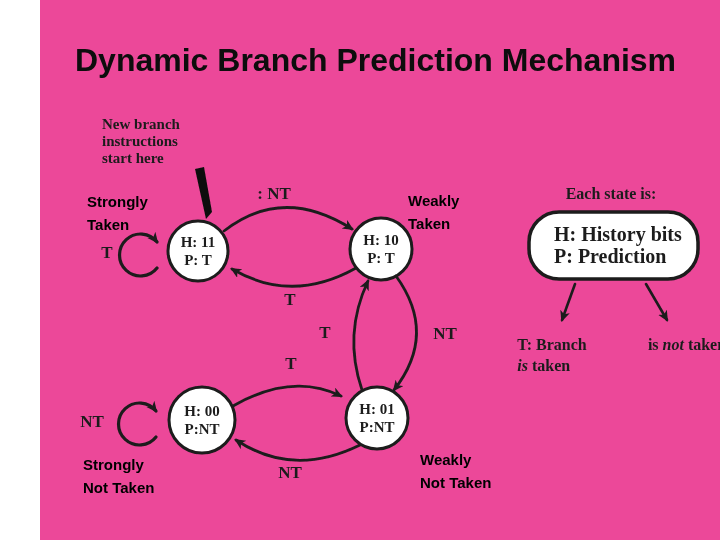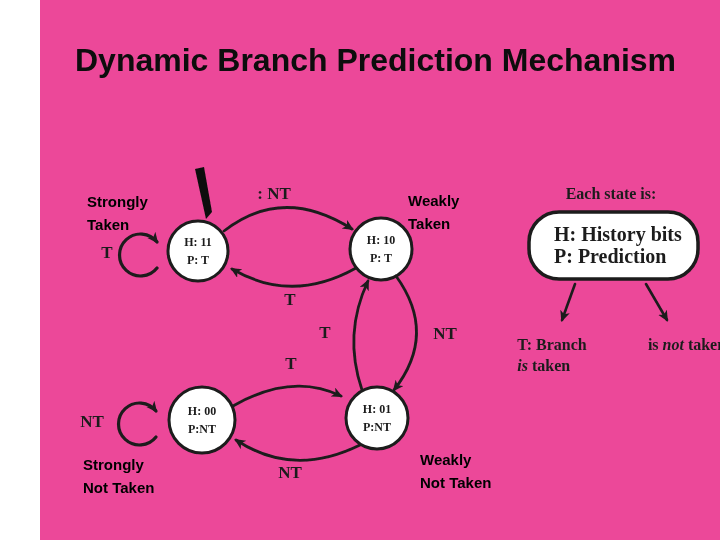--- a/index.html
+++ b/index.html
@@ -5,21 +5,21 @@
   html,body{margin:0;padding:0;background:#fff;}
   .stage{position:relative;width:720px;height:540px;background:#ec4899;overflow:hidden;
          font-family:"Liberation Sans",sans-serif;margin-left:40px;}
   .title{position:absolute;left:35px;top:42px;font-size:32px;font-weight:700;color:#0d0d0d;
          letter-spacing:0px;white-space:nowrap;}
   svg.diagram{position:absolute;left:0;top:0;}
   
   .scan{position:absolute;font-family:"Liberation Serif",serif;font-weight:700;color:#1c1c1c;
         filter:blur(0.3px);white-space:nowrap;}
   .note{font-size:15px;line-height:17px;}
-  .statetxt{transform:translate(-50%,-50%);text-align:center;font-size:12px;line-height:18px;}
+  .statetxt{transform:translate(-50%,-50%);text-align:center;font-size:15px;line-height:18px;}
   .tlabel{transform:translate(-50%,-50%);font-size:17px;}
   .boxtxt{font-size:20px;line-height:22px;}
   .heading{transform:translate(-50%,0);font-size:16px;text-align:right;}
   .keytxt{transform:translate(-50%,0);text-align:left;font-size:16px;line-height:21px;}
   .it{font-style:italic;}
   
   .overlay{position:absolute;font-family:"Liberation Sans",sans-serif;font-weight:700;
            color:#000;font-size:15px;line-height:23px;white-space:nowrap;}
 </style>
 </head>
@@ -58,20 +58,25 @@
 
       <path d="M 155 169 L 164 167 L 172 212 L 166 219 Z" fill="#111" stroke="none"></path>
 
       <rect x="489" y="212" width="169" height="67" rx="30" ry="30" stroke-width="3.5" fill="#fff"></rect>
 
       <path d="M 535 284 L 522 320" stroke-width="2.6" marker-end="url(#ah)"></path>
       <path d="M 606 284 L 627 320" stroke-width="2.6" marker-end="url(#ah)"></path>
     </g>
   </svg>
 
+  <div class="scan note" style="left:62px;top:116px">
+    <div>New branch</div>
+    <div>instructions</div>
+    <div>start here</div>
+  </div>
 
   <div class="scan statetxt" style="left:158px;top:251px">
     <div>H: 11</div>
     <div>P: T</div>
   </div>
   <div class="scan statetxt" style="left:341px;top:249px">
     <div>H: 10</div>
     <div>P: T</div>
   </div>
   <div class="scan statetxt" style="left:162px;top:420px">

